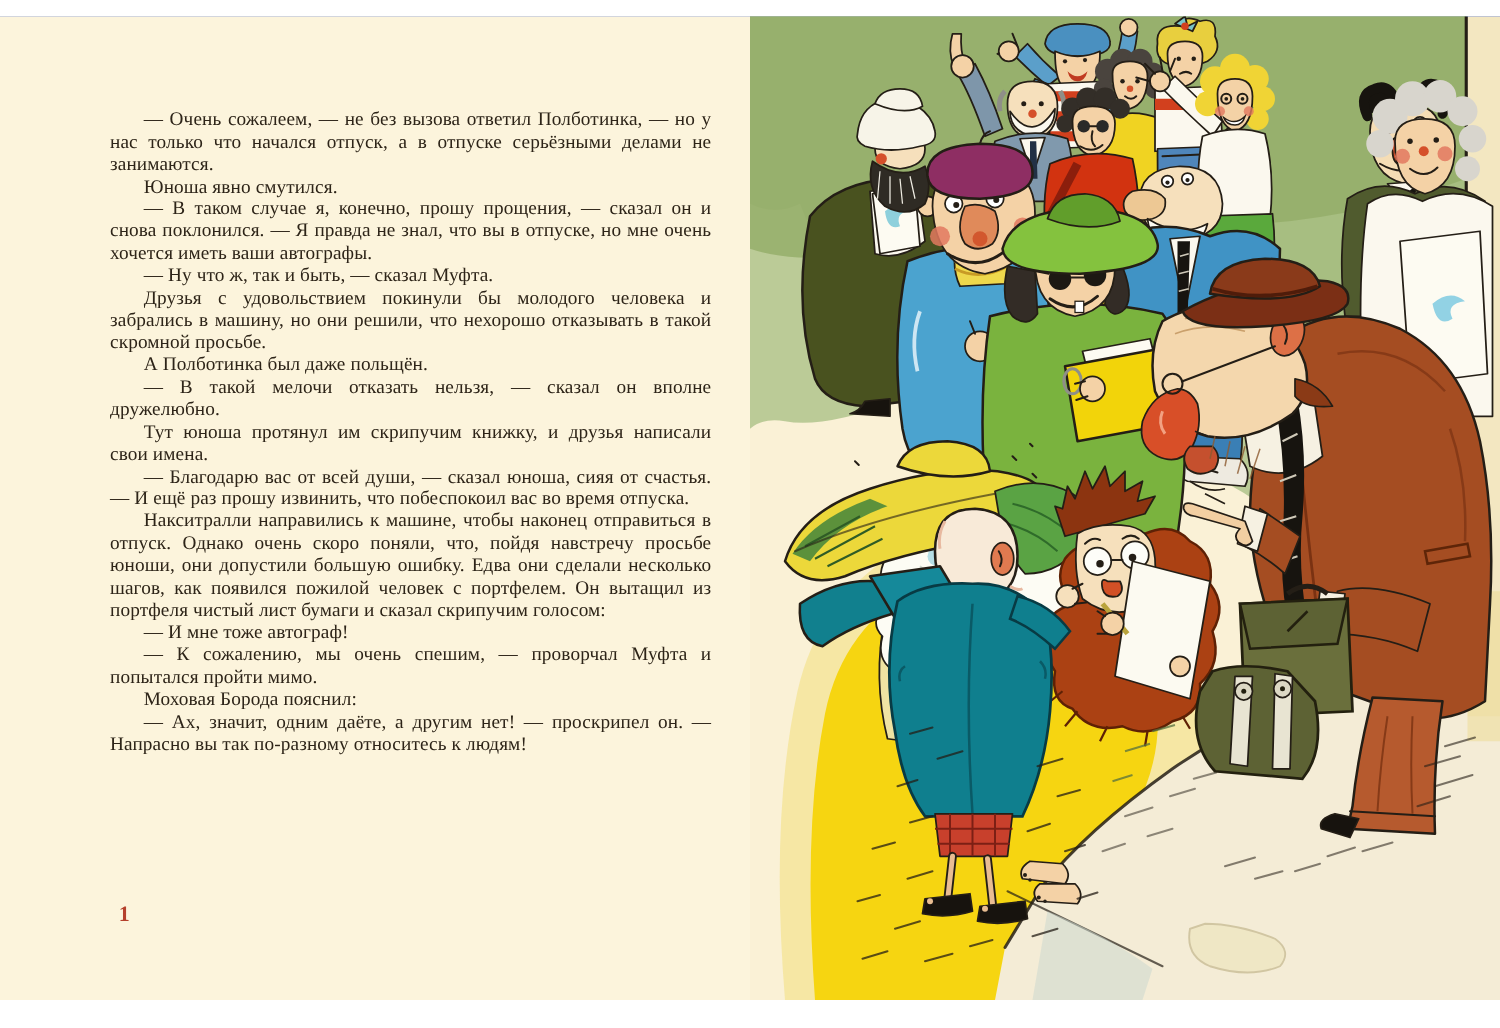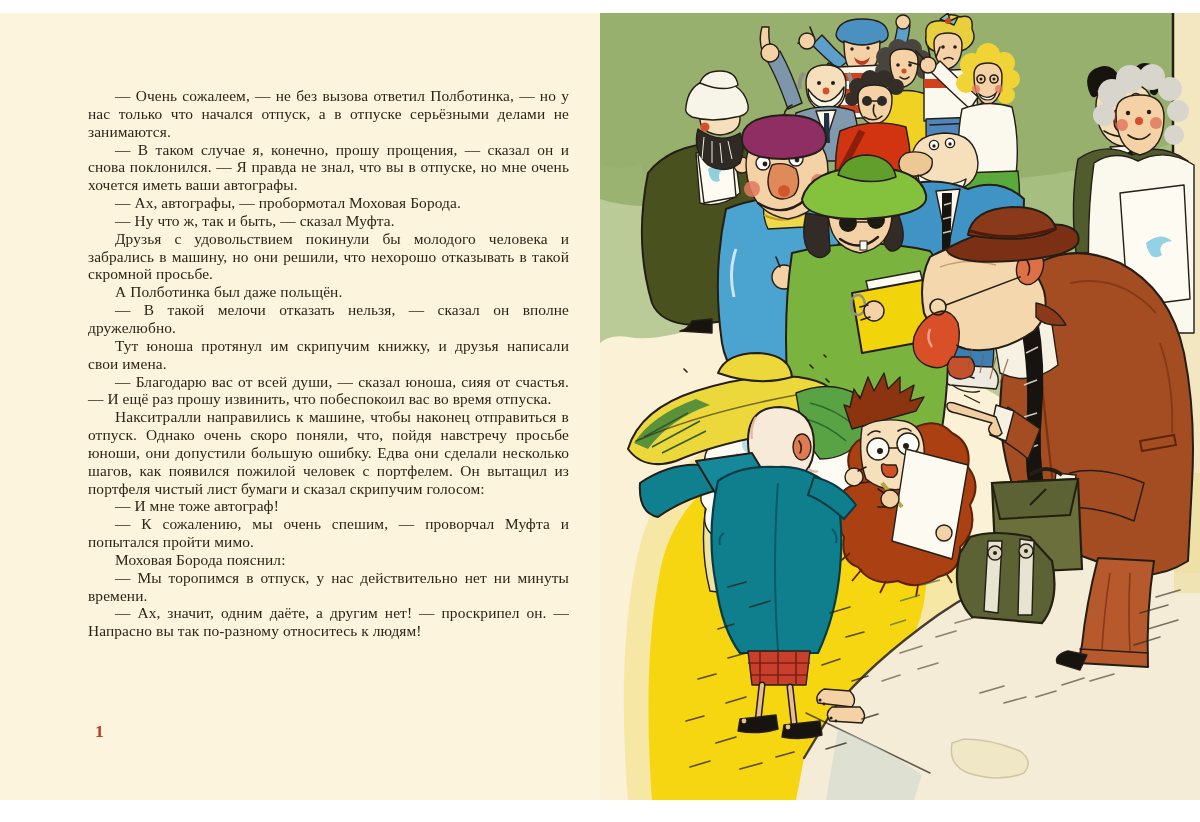--- a/index.html
+++ b/index.html
@@ -32,24 +32,24 @@
 <body>
 
 <div class="stage">
   <div class="spread">
 
     <div class="page-left">
       <div class="text-block">
 
           <p class="para">— Очень сожалеем, — не без вызова ответил Полботинка, — но у нас только что начался отпуск, а в отпуске серьёзными делами не занимаются.</p>
 
+          <p class="para">Юноша явно смутился.</p>
 
           <p class="para">— В таком случае я, конечно, прошу прощения, — сказал он и снова поклонился. — Я правда не знал, что вы в отпуске, но мне очень хочется иметь ваши автографы.</p>
 
-          <p class="para">— Ах, автографы, — пробормотал Моховая Борода.</p>
 
           <p class="para">— Ну что ж, так и быть, — сказал Муфта.</p>
 
           <p class="para">Друзья с удовольствием покинули бы молодого человека и забрались в машину, но они решили, что нехорошо отказывать в такой скромной просьбе.</p>
 
           <p class="para">А Полботинка был даже польщён.</p>
 
           <p class="para">— В такой мелочи отказать нельзя, — сказал он вполне дружелюбно.</p>
 
           <p class="para">Тут юноша протянул им скрипучим книжку, и друзья написали свои имена.</p>
@@ -57,21 +57,20 @@
           <p class="para">— Благодарю вас от всей души, — сказал юноша, сияя от счастья. — И ещё раз прошу извинить, что побеспокоил вас во время отпуска.</p>
 
           <p class="para">Накситралли направились к машине, чтобы наконец отправиться в отпуск. Однако очень скоро поняли, что, пойдя навстречу просьбе юноши, они допустили большую ошибку. Едва они сделали несколько шагов, как появился пожилой человек с портфелем. Он вытащил из портфеля чистый лист бумаги и сказал скрипучим голосом:</p>
 
           <p class="para">— И мне тоже автограф!</p>
 
           <p class="para">— К сожалению, мы очень спешим, — проворчал Муфта и попытался пройти мимо.</p>
 
           <p class="para">Моховая Борода пояснил:</p>
 
-          <p class="para">— Мы торопимся в отпуск, у нас действительно нет ни минуты времени.</p>
 
 
           <p class="para">— Ах, значит, одним даёте, а другим нет! — проскрипел он. — Напрасно вы так по-разному относитесь к людям!</p>
         </div>
       <div class="folio">1</div>
     </div>
 
     <div class="page-right">
       <div class="illo" role="img" aria-label="Акварельная иллюстрация: весёлая толпа охотников за автографами на зелёном фоне; впереди на жёлтой дорожке трое накситраллей, а пожилой человек в коричневом костюме и шляпе, с зелёным портфелем, наклонился к ним и требует автограф.">
       <svg viewBox="0 0 600 787" width="600" height="787">

